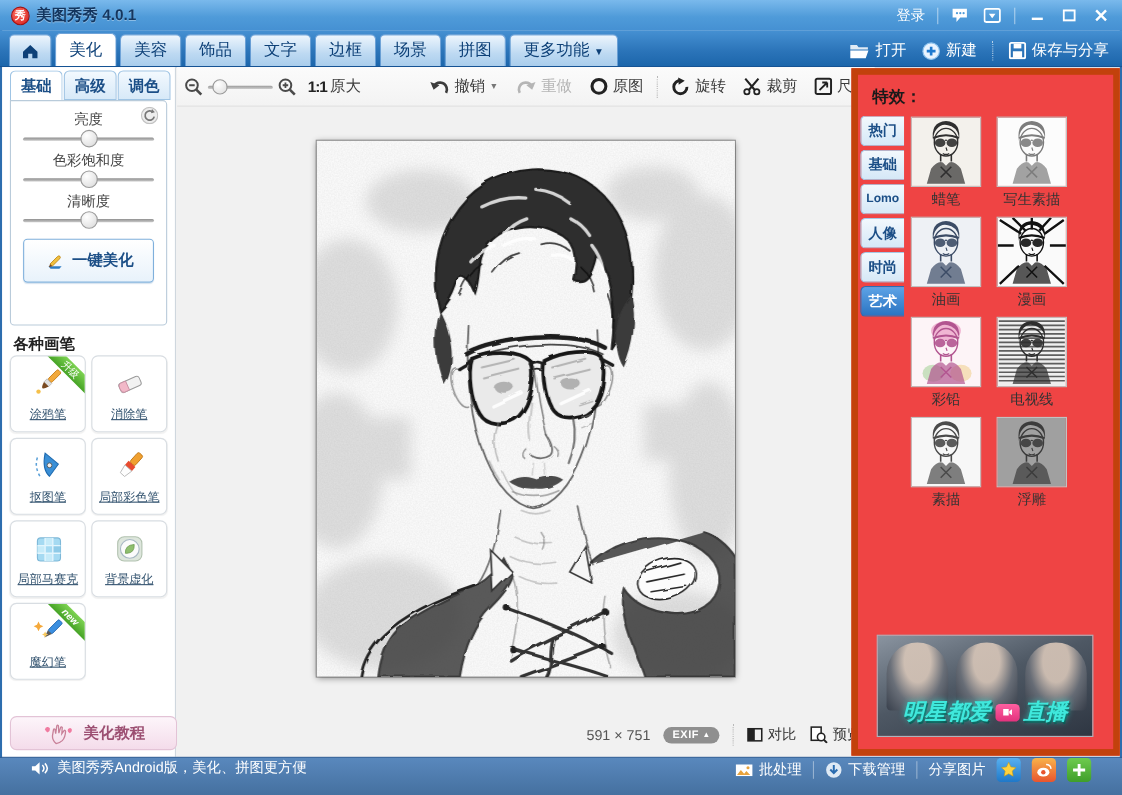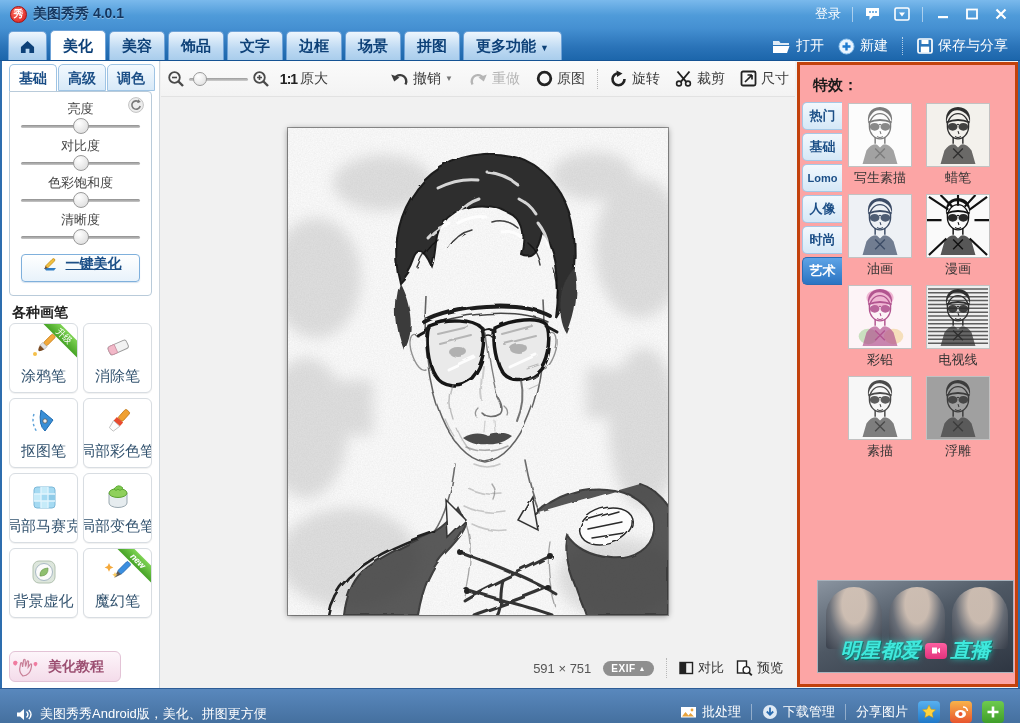--- a/index.html
+++ b/index.html
@@ -15,21 +15,21 @@
   .titletext { margin-left:6px; font-size:14px; font-weight:bold; color:#14365f; text-shadow:0 1px 0 rgba(255,255,255,.35); }
   .tb-right { margin-left:auto; display:flex; align-items:center; gap:11px; }
   .login { color:#fff; font-size:13px; cursor:pointer; }
   .tb-sep { width:1px; height:15px; background:rgba(255,255,255,.5); }
   .winbtn { display:flex; align-items:center; justify-content:center; width:18px; height:18px; cursor:pointer; }
 
   
   .navbar { position:absolute; top:28px; left:0; right:0; height:33px;
     background:linear-gradient(#4590d2,#2a73b8 60%,#1c66ab); border-bottom:1px solid #155394;
     display:flex; align-items:flex-end; padding:0 0 0 8px; }
-  .ntab { height:29px; line-height:28px; padding:0 12px; margin-right:3px; font-size:15px; font-weight:bold; color:#0e4178;
+  .ntab { height:29px; line-height:28px; padding:0 12px; margin-right:3px; font-size:15px; font-weight:normal; color:#0e4178;
     background:linear-gradient(#eef6fd,#bdd9f2 60%,#a9cdec); border:1px solid #6fa3d8; border-bottom:none;
     border-radius:5px 5px 0 0; cursor:pointer; white-space:nowrap; }
   .ntab.home { display:flex; align-items:center; padding:0 10px; }
   .ntab.active { background:#fff; height:30px; line-height:30px; color:#0e4178; }
   .ntab .caret { font-size:9px; margin-left:4px; }
   .nav-right { margin-left:auto; display:flex; align-items:center; gap:14px; padding:0 12px 5px 0; }
   .nav-act { display:flex; align-items:center; gap:5px; color:#fff; font-size:14px; cursor:pointer; white-space:nowrap; }
   .nav-dotsep { width:1px; height:18px; border-left:1px dotted rgba(255,255,255,.65); }
 
   
@@ -43,34 +43,34 @@
   .lp-tab.active { background:#fff; border-bottom:1px solid #fff; height:28px; }
   .lp-box { position:absolute; top:30px; left:7px; right:7px; height:205px; border:1px solid #b9cbda; border-radius:0 4px 4px 4px;
     background:#fff; padding:9px 9px 0 9px; }
   .reset-btn { position:absolute; top:5px; right:7px; cursor:pointer; }
   .sl-group { margin-bottom:2px; }
   .sl-label { text-align:center; font-size:13px; color:#444; height:16px; line-height:16px; }
   .slider { position:relative; height:19px; margin:0 2px; cursor:pointer; }
   .slider .track { position:absolute; top:8px; left:0; right:0; height:3px; background:linear-gradient(#8f8f8f,#c8c8c8); border-radius:2px; }
   .slider .thumb { position:absolute; top:1px; left:calc(50% - 8px); width:16px; height:16px; border-radius:50%;
     background:radial-gradient(circle at 35% 30%,#ffffff,#d8d8d8); border:1px solid #9a9a9a; }
-  .onekey-btn { margin:7px 2px 0 2px; height:28px; border:1px solid #7fb0dc; border-radius:4px;
-    background:linear-gradient(#ffffff,#e8f2fb); display:flex; align-items:flex-start; justify-content:center; gap:6px;
-    font-size:14px; font-weight:bold; color:#1c4f87; cursor:pointer; box-shadow:0 1px 1px rgba(120,160,200,.3);text-decoration:underline; }
+  .onekey-btn { margin:7px 2px 0 2px; height:40px; border:1px solid #7fb0dc; border-radius:4px;
+    background:linear-gradient(#ffffff,#e8f2fb); display:flex; align-items:center; justify-content:center; gap:6px;
+    font-size:14px; font-weight:bold; color:#1c4f87; cursor:pointer; box-shadow:0 1px 1px rgba(120,160,200,.3); }
   .brush-header { position:absolute; top:243px; left:10px; font-size:14px; font-weight:bold; color:#222; }
   .brush-grid { position:absolute; top:262px; left:7px; display:grid; grid-template-columns:69px 69px; grid-gap:5px; }
   .tool-btn { position:relative; width:69px; height:70px; background:#fff; border:1px solid #d8dde2; border-radius:6px;
     overflow:hidden; cursor:pointer; display:flex; flex-direction:column; align-items:center; justify-content:center; gap:3px;
     box-shadow:0 1px 1px rgba(0,0,0,.06); }
-  .tool-label { font-size:15px; color:#33536f; white-space:nowrap; }
+  .tool-label { font-size:11px; color:#33536f; white-space:nowrap;text-decoration:underline; }
   .ribbon { position:absolute; top:6px; right:-18px; width:62px; transform:rotate(45deg);
     background:linear-gradient(#7ed353,#46a326); color:#fff; font-size:9px; line-height:12px; text-align:center; }
   .ribbon.it { font-style:italic; font-weight:bold; }
-  .tutorial-btn { position:absolute; left:7px; bottom:6px; width:112px; height:31px; border:1px solid #e3c3d6; border-radius:6px;
-    background:linear-gradient(#fdf5fa,#f4dcea); display:flex; align-items:center; justify-content:flex-start; gap:8px;
+  .tutorial-btn { position:absolute; left:7px; bottom:6px; width:152px; height:31px; border:1px solid #e3c3d6; border-radius:6px;
+    background:linear-gradient(#fdf5fa,#f4dcea); display:flex; align-items:center; justify-content:center; gap:8px;
     font-size:14px; font-weight:bold; color:#9c4f72; cursor:pointer; }
 
   
   .center-area { position:absolute; left:161px; right:225px; top:0; bottom:0; background:#f1f1f1; }
   .toolbar { height:36px; background:linear-gradient(#fbfbfb,#f3f3f3); border-bottom:1px solid #e2e2e2;
     display:flex; align-items:center; padding:0 6px; color:#3c3c3c; font-size:14px; }
   .tbi { display:flex; align-items:center; gap:4px; cursor:pointer; white-space:nowrap; }
   .tbi.disabled { color:#b5b5b5; cursor:default; }
   .zoom-track { position:relative; width:116px; height:16px; margin:0 4px; cursor:pointer; }
   .zoom-track .line { position:absolute; top:7px; left:0; right:0; height:3px; background:linear-gradient(#9c9c9c,#cfcfcf); border-radius:2px; }
@@ -80,21 +80,21 @@
   .dotsep { width:1px; height:20px; border-left:1px dotted #b8b8b8; margin:0 12px; }
   .canvas-wrap { position:absolute; top:67px; left:50%; transform:translateX(-50%); width:380px; height:487px;
     background:#fff; box-shadow:0 1px 6px rgba(0,0,0,.45), 0 0 0 1px #9b9b9b; }
   .info-row { position:absolute; right:12px; bottom:10px; display:flex; align-items:center; color:#555; font-size:13px; }
   .exif-pill { margin-left:12px; background:#8f8f8f; color:#fff; font-size:10px; font-weight:bold; letter-spacing:.5px;
     border-radius:9px; padding:2px 8px; display:flex; align-items:center; gap:3px; cursor:pointer; }
   .exif-pill .c { font-size:7px; }
   .iro { display:flex; align-items:center; gap:4px; cursor:pointer; color:#333; }
 
   
-  .right-panel { position:absolute; right:2px; top:1px; bottom:1px; width:221px; background:#fca5a5; border:3px solid #c2410c; }
+  .right-panel { position:absolute; right:2px; top:1px; bottom:1px; width:244px; background:#ef4444; border:6px solid #c2410c; }
   .fx-header { position:absolute; top:11px; left:13px; font-size:15px; font-weight:bold; color:#1a1a1a; }
   .fx-tabs { position:absolute; top:37px; left:2px; width:40px; }
   .fx-tab { height:28px; margin-bottom:3px; display:flex; align-items:center; justify-content:center;
     font-size:13px; font-weight:bold; color:#1c4f87; background:linear-gradient(#f2f8fd,#d5e8f7);
     border:1px solid #a6c8e6; border-radius:5px 0 0 5px; border-right:none; cursor:pointer; }
   .fx-tab.lomo { font-size:11px; font-family:Liberation Sans, sans-serif; }
   .fx-tab.active { background:linear-gradient(#5da3e6,#2b74c2); color:#fff; border-color:#2b6cb4; }
   .fx-grid { position:absolute; top:38px; left:48px; width:160px; display:grid; grid-template-columns:64px 64px; column-gap:14px; }
   .fx-item { width:64px; margin-bottom:9px; cursor:pointer; text-align:center; }
   .fx-thumb { width:64px; height:64px; display:block; border:1px solid #c2c2c2; }
@@ -115,21 +115,21 @@
   .ad-face { position:absolute; top:6px; width:56px; height:62px; border-radius:28px 28px 4px 4px;
     background:radial-gradient(ellipse at 50% 28%,#d8c6b8 0 30%,#6a6f78 62%,#353c48 100%); opacity:.9; }
   .ad-text { position:absolute; bottom:8px; left:0; right:0; display:flex; align-items:center; justify-content:center; gap:4px;
     font-size:20px; font-weight:bold; font-style:italic; color:#3fe8dc; text-shadow:0 0 6px rgba(40,230,215,.8),1px 1px 0 #0c4a46;text-align:center; }
   .ad-play { width:22px; height:16px; border-radius:4px; background:linear-gradient(#ff5fa0,#e3327d);
     display:flex; align-items:center; justify-content:center; }
 
   
   .statusbar { position:absolute; bottom:0; left:0; right:0; height:35px;
     background:linear-gradient(#5988bd,#45709f); border-top:1px solid #2d5c96;
-    display:flex; align-items:flex-end; padding:0 16px; color:#fff; font-size:13px; }
+    display:flex; align-items:flex-start; padding:0 28px; color:#fff; font-size:13px; }
   .sb-left { display:flex; align-items:center; gap:7px; }
   .sb-right { margin-left:auto; display:flex; align-items:center; gap:10px; }
   .sb-item { display:flex; align-items:center; gap:5px; cursor:pointer; white-space:nowrap; }
   .sb-sep { width:1px; height:16px; background:rgba(255,255,255,.4); }
   .appico { width:22px; height:22px; border-radius:4px; display:flex; align-items:center; justify-content:center; cursor:pointer; }
   .appico.qz { background:linear-gradient(#58b0f0,#1f78c8); }
   .appico.wb { background:linear-gradient(#f8b34a,#e8542e); }
   .appico.pl { background:linear-gradient(#6ecb4e,#3f9e2a); }
 </style>
 </head>
@@ -261,27 +261,20 @@
             </svg>
         </span>
         <div class="sl-group">
           <div class="sl-label">亮度</div>
           <div class="slider">
               <div class="track"></div>
               <div class="thumb"></div>
             </div>
         </div>
         <div class="sl-group">
-          <div class="sl-label">对比度</div>
-          <div class="slider">
-              <div class="track"></div>
-              <div class="thumb"></div>
-            </div>
-        </div>
-        <div class="sl-group">
           <div class="sl-label">色彩饱和度</div>
           <div class="slider">
               <div class="track"></div>
               <div class="thumb"></div>
             </div>
         </div>
         <div class="sl-group">
           <div class="sl-label">清晰度</div>
           <div class="slider">
               <div class="track"></div>
@@ -342,28 +335,20 @@
         <div class="tool-btn">
           <svg width="34" height="34" viewBox="0 0 34 34">
               <rect x="7" y="7" width="21" height="21" rx="3" fill="#a5daf2" stroke="#7db8d8" stroke-width="1"></rect>
               <rect x="14" y="7" width="7" height="7" fill="#c6ebf9"></rect>
               <rect x="7" y="14" width="7" height="7" fill="#c6ebf9"></rect>
               <rect x="21" y="14" width="7" height="7" fill="#8fcbe8"></rect>
               <rect x="14" y="21" width="7" height="7" fill="#c6ebf9"></rect>
               <path d="M7 14 h21 M7 21 h21 M14 7 v21 M21 7 v21" stroke="#e2f5fd" stroke-width="1.3"></path>
             </svg>
           <span class="tool-label">局部马赛克</span>
-        </div>
-        <div class="tool-btn">
-          <svg width="34" height="34" viewBox="0 0 34 34">
-              <path d="M8 13 l0 10 a9 4.5 0 0 0 18 0 l0 -10 z" fill="#e6ecef" stroke="#9aa8b0" stroke-width="1"></path>
-              <ellipse cx="17" cy="13" rx="9" ry="4.5" fill="#8fd05c" stroke="#5ba232" stroke-width="1"></ellipse>
-              <path d="M13 9 Q17 3 22 8 Q19 12 17 9 Q15 12 13 9 Z" fill="#7ec84e" stroke="#55a32c" stroke-width="0.8"></path>
-            </svg>
-          <span class="tool-label">局部变色笔</span>
         </div>
         <div class="tool-btn">
           <svg width="34" height="34" viewBox="0 0 34 34">
               <rect x="6" y="6" width="22" height="22" rx="6" fill="#dde6dc" stroke="#b2c2b0" stroke-width="1"></rect>
               <circle cx="17" cy="17" r="8.5" fill="#fbfbfb" stroke="#a8b8c4" stroke-width="1"></circle>
               <path d="M13 21 Q12.5 13.5 21 13 Q21.5 20.5 14.5 21 Z" fill="#8fbf6f" stroke="#6a9a4c" stroke-width="0.7"></path>
             </svg>
           <span class="tool-label">背景虚化</span>
         </div>
         <div class="tool-btn">
@@ -616,35 +601,35 @@
         <div class="fx-tab">热门</div>
         <div class="fx-tab">基础</div>
         <div class="fx-tab lomo">Lomo</div>
         <div class="fx-tab">人像</div>
         <div class="fx-tab">时尚</div>
         <div class="fx-tab active">艺术</div>
       </div>
       <div class="fx-grid">
         <div class="fx-item">
           <span class="fx-thumb">
+              <svg class="fx-svg fx-labi" viewBox="0 0 64 64">
+                <rect class="fxbg" width="64" height="64"></rect>
+                <use href="#miniface"></use>
+              </svg>
+            </span>
+          <div class="fx-name">蜡笔</div>
+        </div>
+        <div class="fx-item">
+          <span class="fx-thumb">
               <svg class="fx-svg fx-xiesheng" viewBox="0 0 64 64">
                 <rect class="fxbg" width="64" height="64"></rect>
                 <use href="#miniface"></use>
               </svg>
             </span>
           <div class="fx-name">写生素描</div>
-        </div>
-        <div class="fx-item">
-          <span class="fx-thumb">
-              <svg class="fx-svg fx-labi" viewBox="0 0 64 64">
-                <rect class="fxbg" width="64" height="64"></rect>
-                <use href="#miniface"></use>
-              </svg>
-            </span>
-          <div class="fx-name">蜡笔</div>
         </div>
         <div class="fx-item">
           <span class="fx-thumb">
               <svg class="fx-svg fx-youhua" viewBox="0 0 64 64">
                 <rect class="fxbg" width="64" height="64"></rect>
                 <use href="#miniface"></use>
               </svg>
             </span>
           <div class="fx-name">油画</div>
         </div>

